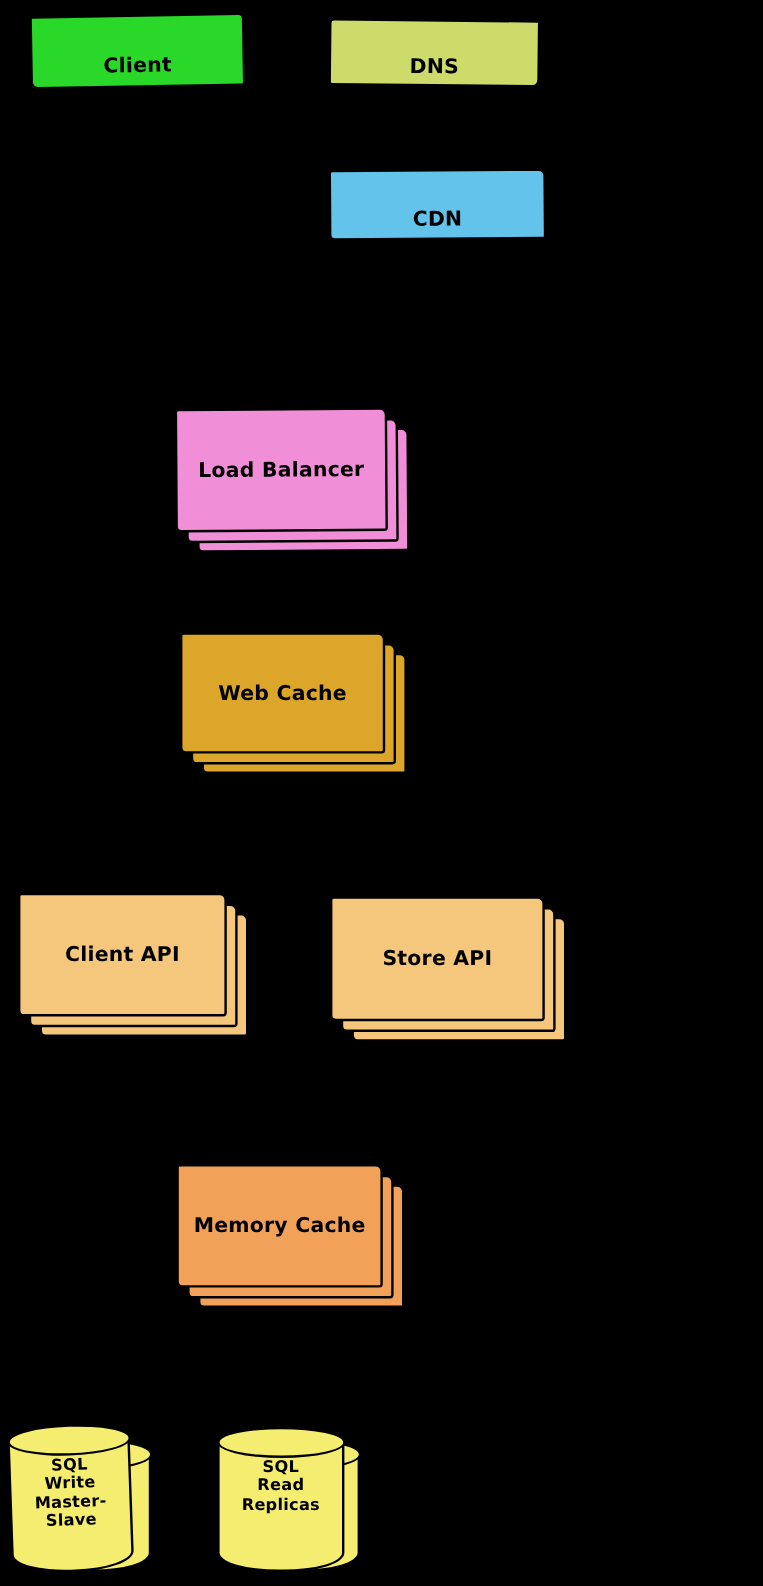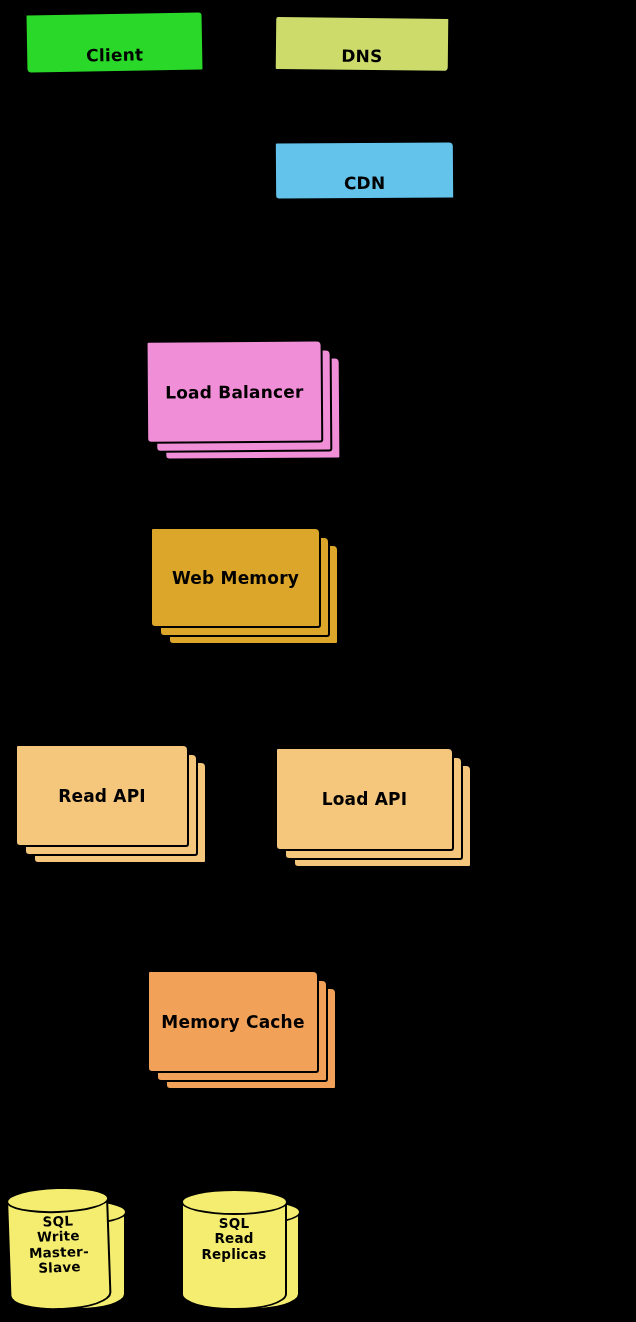--- a/index.html
+++ b/index.html
@@ -101,37 +101,37 @@
     <div class="layer l2"></div>
     <div class="layer l1">
       <span class="label">Load Balancer</span>
     </div>
   </div>
 
   <div class="stack stack-ws">
     <div class="layer l3"></div>
     <div class="layer l2"></div>
     <div class="layer l1">
-      <span class="label">Web Memory</span>
+      <span class="label">Web Cache</span>
     </div>
   </div>
 
   <div class="stack stack-wapi">
     <div class="layer l3"></div>
     <div class="layer l2"></div>
     <div class="layer l1">
-      <span class="label">Read API</span>
+      <span class="label">Client API</span>
     </div>
   </div>
 
   <div class="stack stack-rapi">
     <div class="layer l3"></div>
     <div class="layer l2"></div>
     <div class="layer l1">
-      <span class="label">Load API</span>
+      <span class="label">Store API</span>
     </div>
   </div>
 
   <div class="stack stack-mc">
     <div class="layer l3"></div>
     <div class="layer l2"></div>
     <div class="layer l1">
       <span class="label">Memory Cache</span>
     </div>
   </div>

